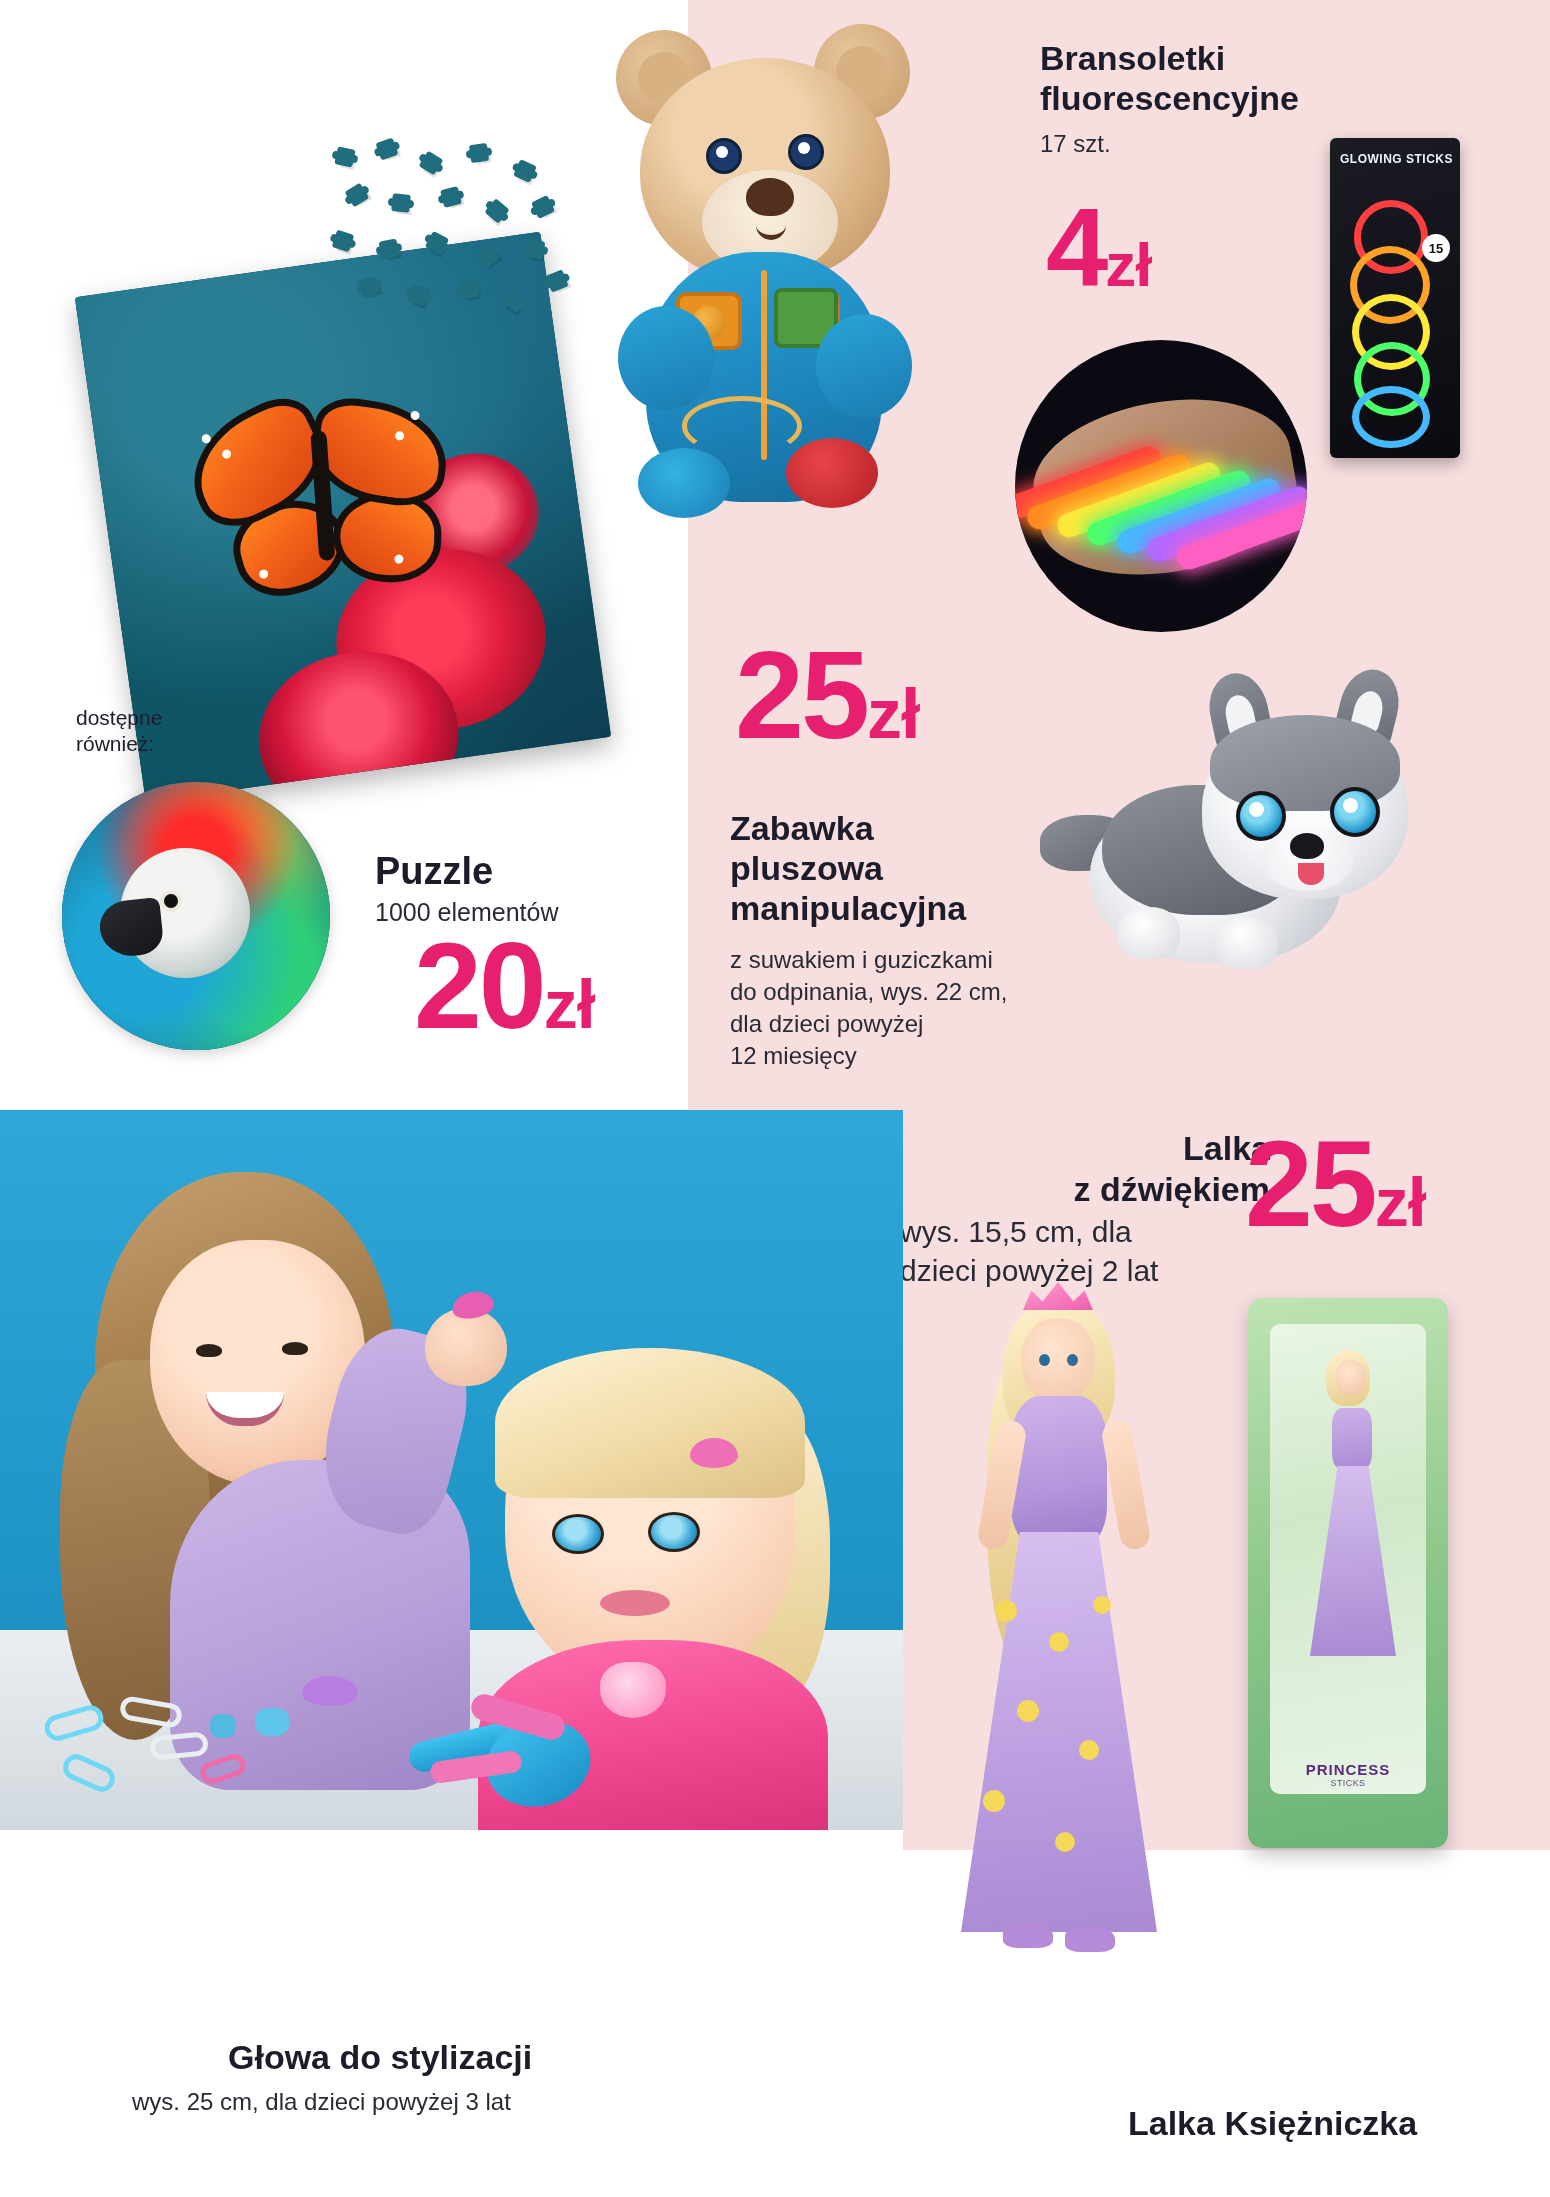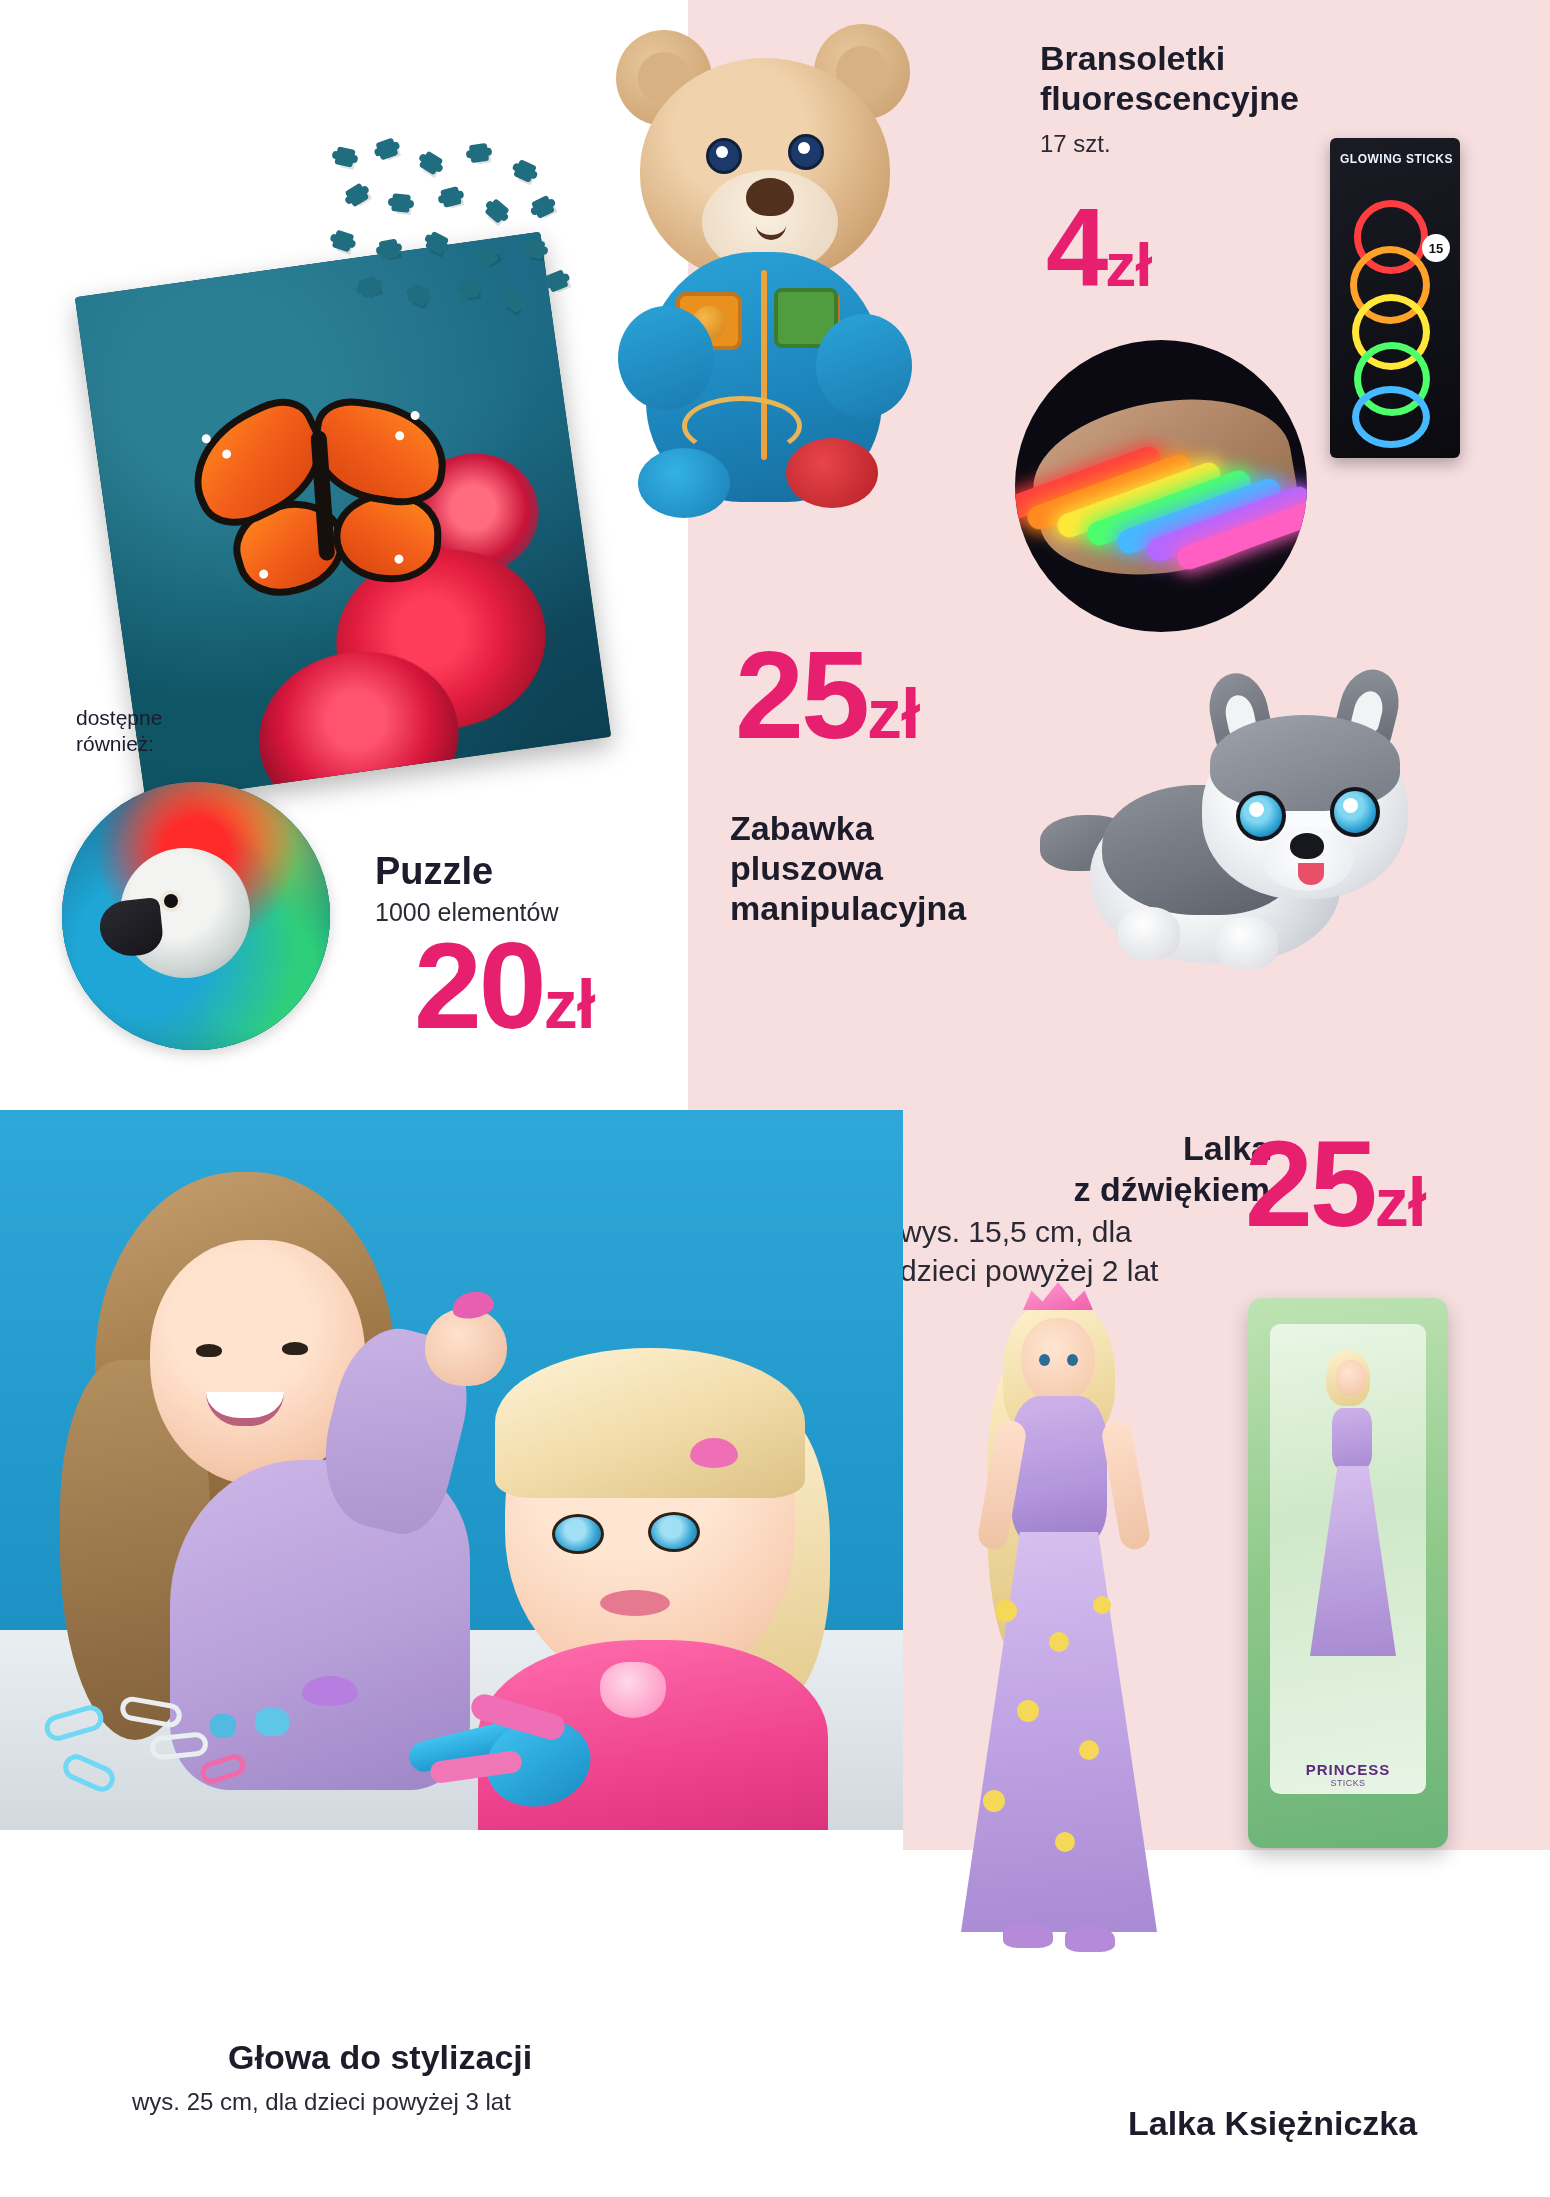--- a/index.html
+++ b/index.html
@@ -782,20 +782,26 @@
     <div class="ring" style="left:22px; top:248px; width:78px; height:62px; border-width:7px; border-color:#46b9ff;"></div>
     <div class="badge">15</div>
   </div>
 
   <div class="price plush-price"><span>25</span><span class="cur">zł</span></div>
   <div class="ttl plush-title">
     <div>Zabawka</div>
     <div>pluszowa</div>
     <div>manipulacyjna</div>
   </div>
+  <div class="desc plush-desc">
+    <div>z suwakiem i guziczkami</div>
+    <div>do odpinania, wys. 22 cm,</div>
+    <div>dla dzieci powyżej</div>
+    <div>12 miesięcy</div>
+  </div>
 
   <div class="husky">
     <div class="h-part h-tail" style="left:0px;  top:150px;"></div>
     <div class="h-part h-body" style="left:50px; top:128px;"></div>
     <div class="h-part h-back" style="left:62px; top:120px;"></div>
     <div class="h-part h-leg" style="left:78px; top:242px;"></div>
     <div class="h-part h-leg" style="left:176px;top:252px;"></div>
     <div class="h-part h-ear" style="left:170px;top:8px;  transform:rotate(-12deg);"></div>
     <div class="h-part h-ear" style="left:300px;top:4px;  transform:rotate(14deg);"></div>
     <div class="h-part h-ear-in" style="left:186px;top:30px; transform:rotate(-12deg);"></div>

